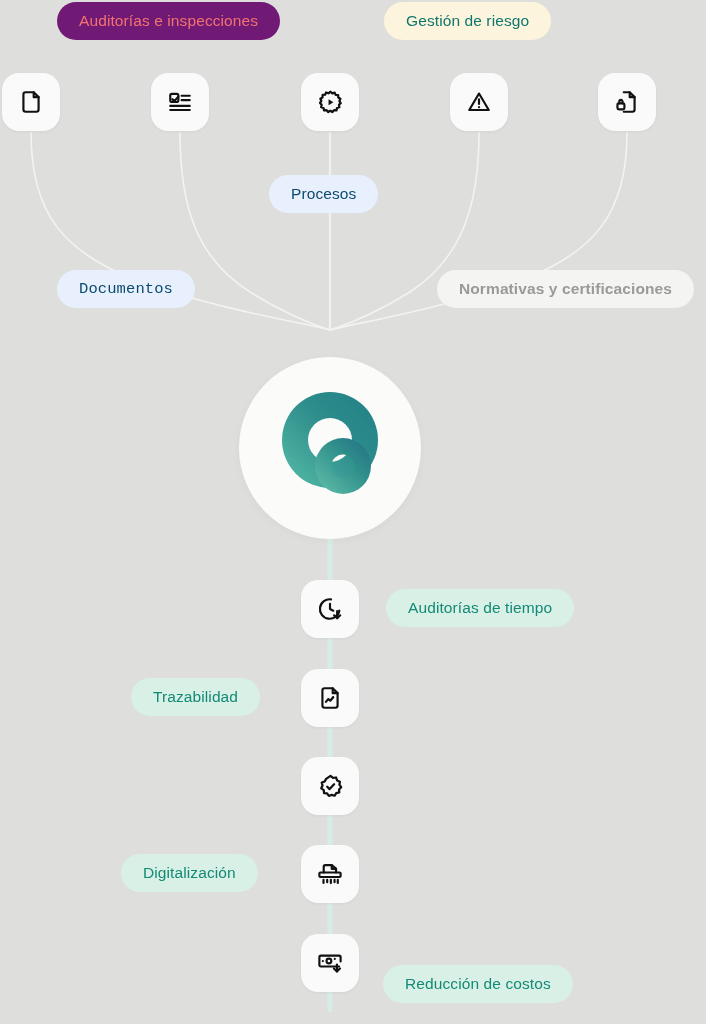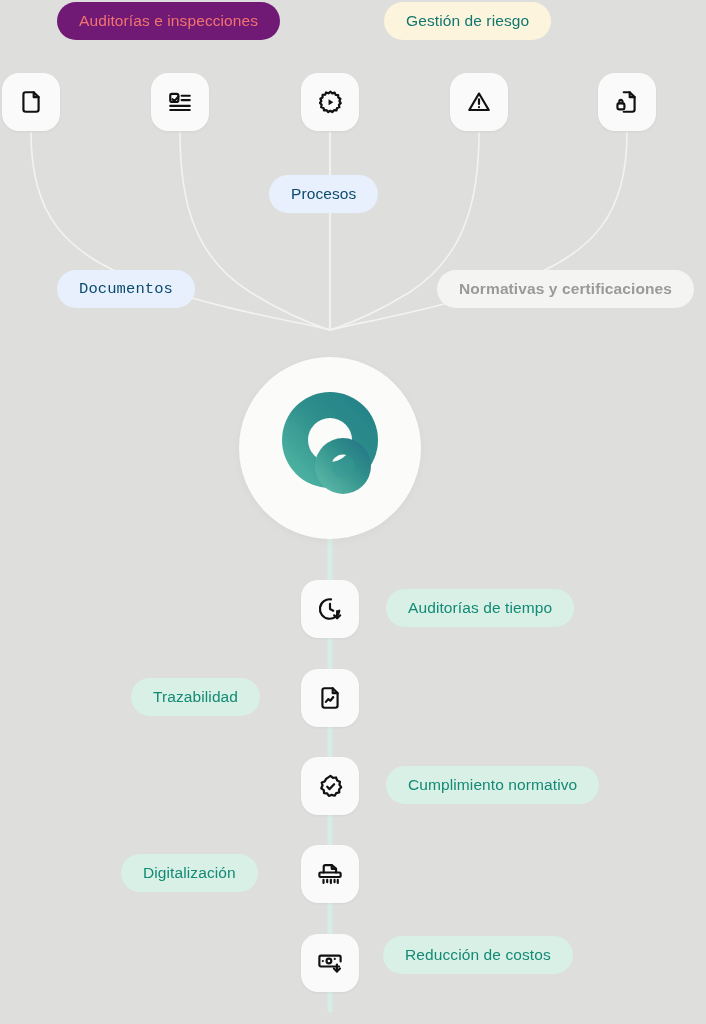--- a/index.html
+++ b/index.html
@@ -236,23 +236,20 @@
   </div>
 
   <div class="tile" style="left:301px; top:757px;">
     <span>
       <svg width="27" height="27" viewBox="0 0 24 24" fill="none" stroke="#111" stroke-width="2" stroke-linecap="round" stroke-linejoin="round">
         <path d="M12 2.6l2.2 1.7 2.7-.3 1 2.6 2.5 1.1-.5 2.7 1.6 2.2-1.9 2 .2 2.7-2.7.6-1.4 2.3-2.6-.8-2.5 1-1.6-2.2-2.7-.3-.3-2.7-2.2-1.6 1.1-2.5-.7-2.6 2.6-.9 1.3-2.4z"></path>
         <path d="M9.1 12.2l2.1 2.1 4-4.3"></path>
       </svg>
     </span>
   </div>
-  <div class="pill pill-green" style="left:386px; top:766px;">
-    <span>Cumplimiento normativo</span>
-  </div>
 
   <div class="tile" style="left:301px; top:845px;">
     <span>
       <svg width="26" height="26" viewBox="0 0 24 24" fill="none" stroke="#111" stroke-width="2" stroke-linecap="round" stroke-linejoin="round">
         <path d="M6.2 10.6V5.2a1.4 1.4 0 0 1 1.4-1.4h6L17.6 7v3.6"></path>
         <path d="M13.6 3.8v3.4h3.6"></path>
         <path d="M3.2 10.6h17.6a1 1 0 0 1 1 1v2.2a1 1 0 0 1-1 1H3.2a1 1 0 0 1-1-1v-2.2a1 1 0 0 1 1-1z"></path>
         <path d="M6 17.4v2.8"></path>
         <path d="M9.4 17.4v2.2"></path>
         <path d="M12.8 17.4v3"></path>
@@ -270,17 +267,17 @@
       <svg width="26" height="26" viewBox="0 0 24 24" fill="none" stroke="#111" stroke-width="2" stroke-linecap="round" stroke-linejoin="round">
         <path d="M20.4 15.2H3.6a1.4 1.4 0 0 1-1.4-1.4V6.6a1.4 1.4 0 0 1 1.4-1.4h16.8a1.4 1.4 0 0 1 1.4 1.4v4"></path>
         <circle cx="11" cy="10.2" r="2.2"></circle>
         <path d="M5.4 10.2h.01"></path>
         <path d="M16.4 8.2h.01"></path>
         <path d="M18.4 13.4v6.4"></path>
         <path d="M15.6 17l2.8 2.8 2.8-2.8"></path>
       </svg>
     </span>
   </div>
-  <div class="pill pill-green" style="left:383px; top:936px;align-items:center;">
+  <div class="pill pill-green" style="left:383px; top:965px;align-items:center;">
     <span>Reducción de costos</span>
   </div>
 
 </div>
 
 </body></html>

